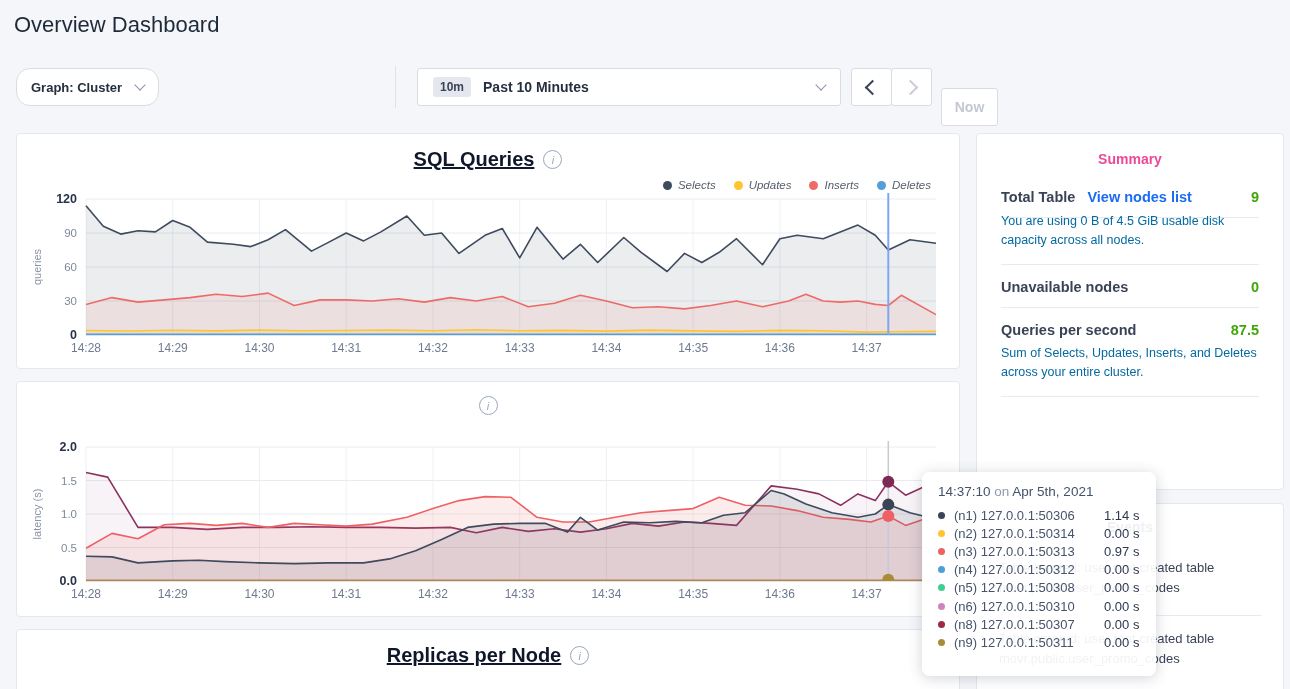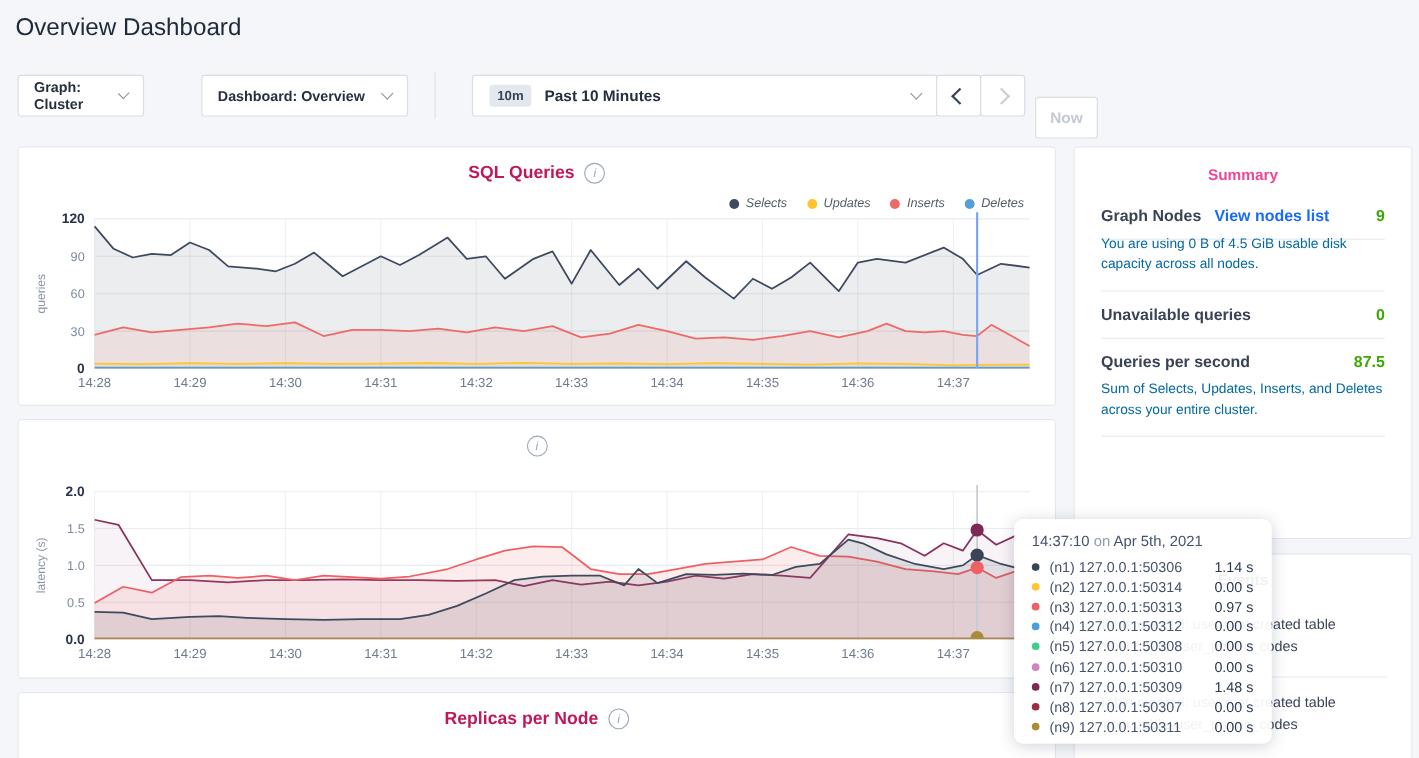--- a/index.html
+++ b/index.html
@@ -20,21 +20,21 @@
   .time-label{font-size:14px;font-weight:bold;color:#242f3f;}
   .arr{width:9px;height:9px;border-right:2.2px solid currentColor;border-bottom:2.2px solid currentColor;}
   .arr-left{transform:rotate(135deg);margin-left:2px;}
   .arr-right{transform:rotate(-45deg);margin-right:2px;}
   .now-btn{justify-content:center;font-size:14px;font-weight:bold;color:#c3c9d2;cursor:default;margin-top:20px;}
 
   
   .card{position:absolute;background:#fff;border:1px solid #e4e8ed;border-radius:4px;box-sizing:border-box;}
   .chart-title-row{position:absolute;top:14px;left:0;right:0;display:flex;justify-content:center;
                    align-items:center;gap:9px;}
-  .chart-title{font-size:16px;font-weight:bold;color:#be185d;}
+  .chart-title{font-size:20px;font-weight:bold;color:#0f172a;text-decoration:underline;}
   .info{width:17px;height:17px;border-radius:50%;border:1px solid #9aa7bd;color:#9aa7bd;font-size:11px;
         font-style:italic;display:flex;align-items:center;justify-content:center;cursor:pointer;}
   .legend{position:absolute;top:45px;right:28px;display:flex;gap:18px;font-style:italic;}
   .lg-item{display:flex;align-items:center;gap:6px;font-size:11.5px;color:#565e6a;cursor:pointer;}
   .lg-dot{width:9px;height:9px;border-radius:50%;}
   svg.chart{position:absolute;left:0;top:0;}
 
   
   .sum-title{padding-top:17px;text-align:center;font-weight:bold;font-size:14px;color:#ec4899;}
   .sum-body{padding:8px 24px 0;}
@@ -62,30 +62,26 @@
   .tt-label{color:#46536b;width:150px;flex:none;}
   .tt-val{font-weight:normal;color:#2b3850;}
 </style>
 </head>
 <body>
 
 <div id="app">
 
   <div class="page-title">Overview Dashboard</div>
 
-  <div class="btn" style="left:16px;width:115px;padding:0 14px;justify-content:space-between;">
+  <div class="btn" style="left:16px;width:143px;padding:0 14px;justify-content:space-between;border-radius:14px;">
     <span class="dd-label">Graph: Cluster</span>
     <span class="chev"></span>
   </div>
-  <div class="btn" style="left:183px;width:188px;padding:0 14px;justify-content:space-between;">
-    <span class="dd-label">Dashboard: Overview</span>
-    <span class="chev"></span>
-  </div>
   <div class="vdiv"></div>
-  <div class="btn" style="left:417px;width:424px;padding:0 15px;margin-left:12px;">
+  <div class="btn" style="left:417px;width:424px;padding:0 15px;">
     <span class="time-badge">10m</span>
     <span class="time-label">Past 10 Minutes</span>
     <span style="margin-left:auto;" class="chev"></span>
   </div>
   <div class="btn" style="left:851px;width:41px;justify-content:center;color:#3a4458;">
     <span class="arr arr-left"></span>
   </div>
   <div class="btn" style="left:891px;width:41px;justify-content:center;color:#c9ced7;cursor:default;">
     <span class="arr arr-right"></span>
   </div>
@@ -228,29 +224,29 @@
     <div class="chart-title-row">
       <span class="chart-title">Replicas per Node</span>
       <span class="info">i</span>
     </div>
   </div>
 
   <div class="card" style="left:976px;top:133px;width:308px;height:357px;">
     <div class="sum-title">Summary</div>
     <div class="sum-body">
       <div class="sum-row">
-        <span class="sum-label">Graph Nodes</span>
+        <span class="sum-label">Total Table</span>
         <a class="sum-link">View nodes list</a>
         <span class="sum-val">9</span>
       </div>
       <div class="sum-div"></div>
       <div class="sum-desc">You are using 0 B of 4.5 GiB usable disk capacity across all nodes.</div>
       <div class="sum-div"></div>
       <div class="sum-row">
-        <span class="sum-label">Unavailable queries</span>
+        <span class="sum-label">Unavailable nodes</span>
         <span class="sum-val">0</span>
       </div>
       <div class="sum-div"></div>
       <div class="sum-row">
         <span class="sum-label">Queries per second</span>
         <span class="sum-val">87.5</span>
       </div>
       <div class="sum-desc">Sum of Selects, Updates, Inserts, and Deletes across your entire cluster.</div>
       <div class="sum-div"></div>
     </div>
@@ -294,25 +290,20 @@
           <span class="tt-dot" style="background:#3ecf8e"></span>
           <span class="tt-label">(n5) 127.0.0.1:50308</span>
           <span class="tt-val">0.00 s</span>
         </div>
         <div class="tt-row">
           <span class="tt-dot" style="background:#d183bd"></span>
           <span class="tt-label">(n6) 127.0.0.1:50310</span>
           <span class="tt-val">0.00 s</span>
         </div>
         <div class="tt-row">
-          <span class="tt-dot" style="background:#7e2954"></span>
-          <span class="tt-label">(n7) 127.0.0.1:50309</span>
-          <span class="tt-val">1.48 s</span>
-        </div>
-        <div class="tt-row">
           <span class="tt-dot" style="background:#9c2b43"></span>
           <span class="tt-label">(n8) 127.0.0.1:50307</span>
           <span class="tt-val">0.00 s</span>
         </div>
         <div class="tt-row">
           <span class="tt-dot" style="background:#ab8b38"></span>
           <span class="tt-label">(n9) 127.0.0.1:50311</span>
           <span class="tt-val">0.00 s</span>
         </div>
       </div>

